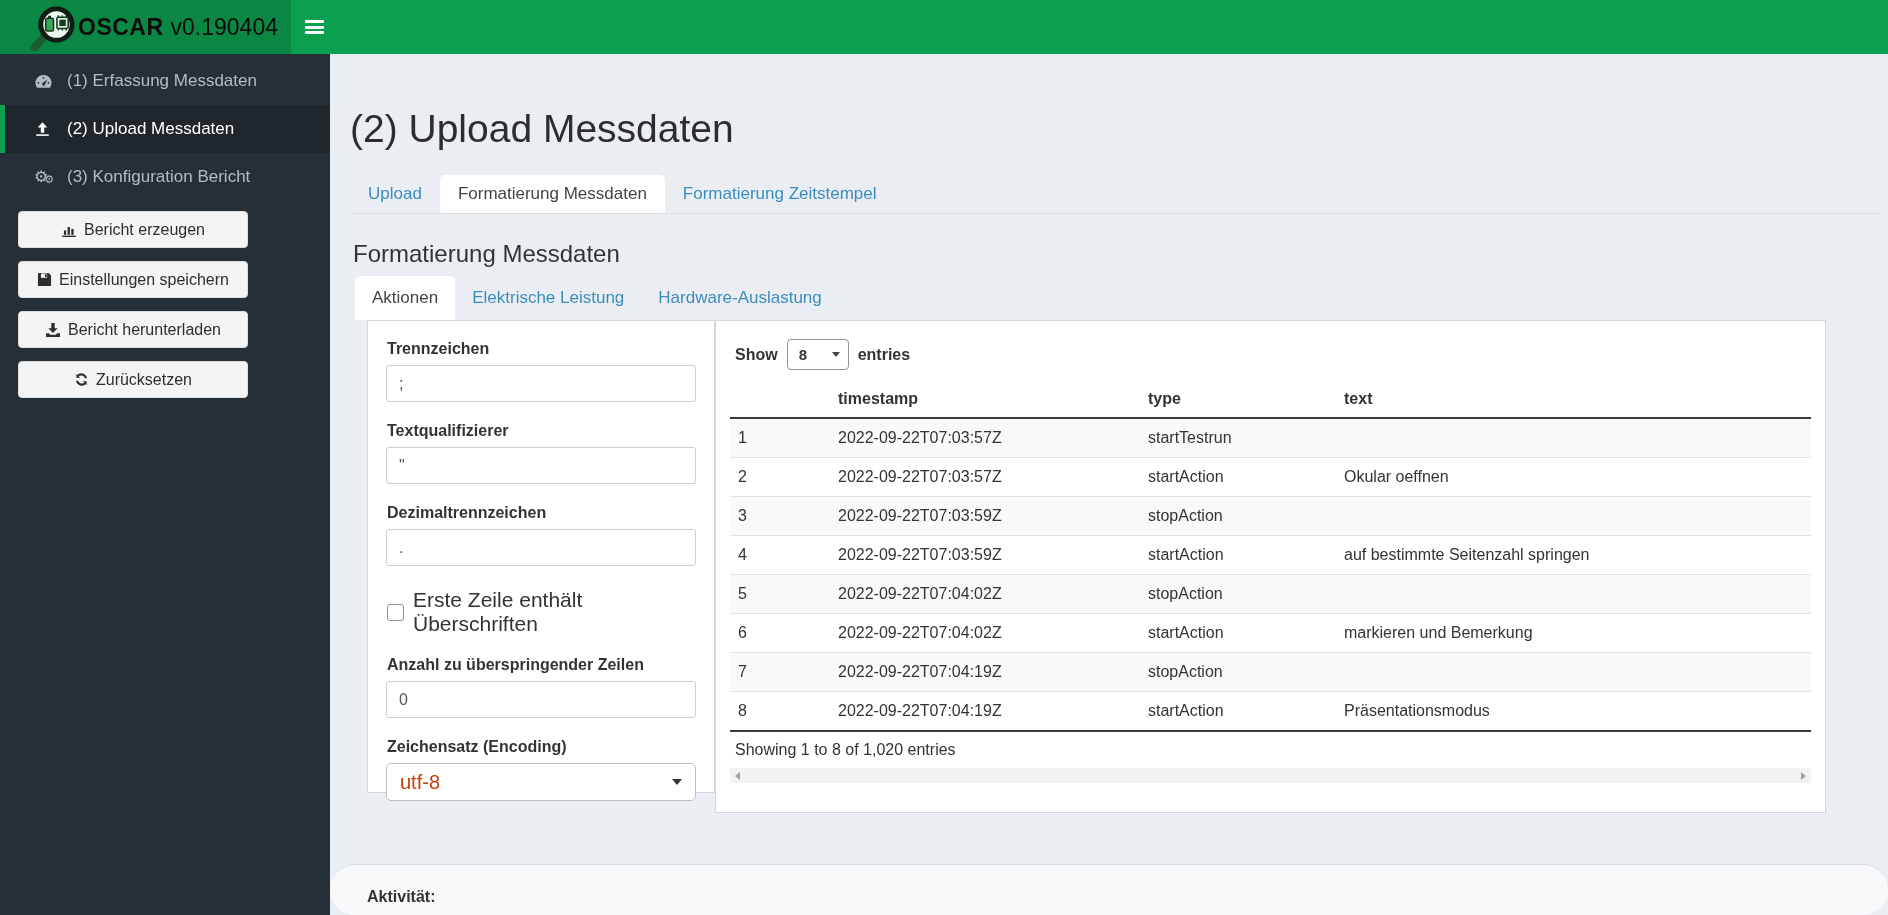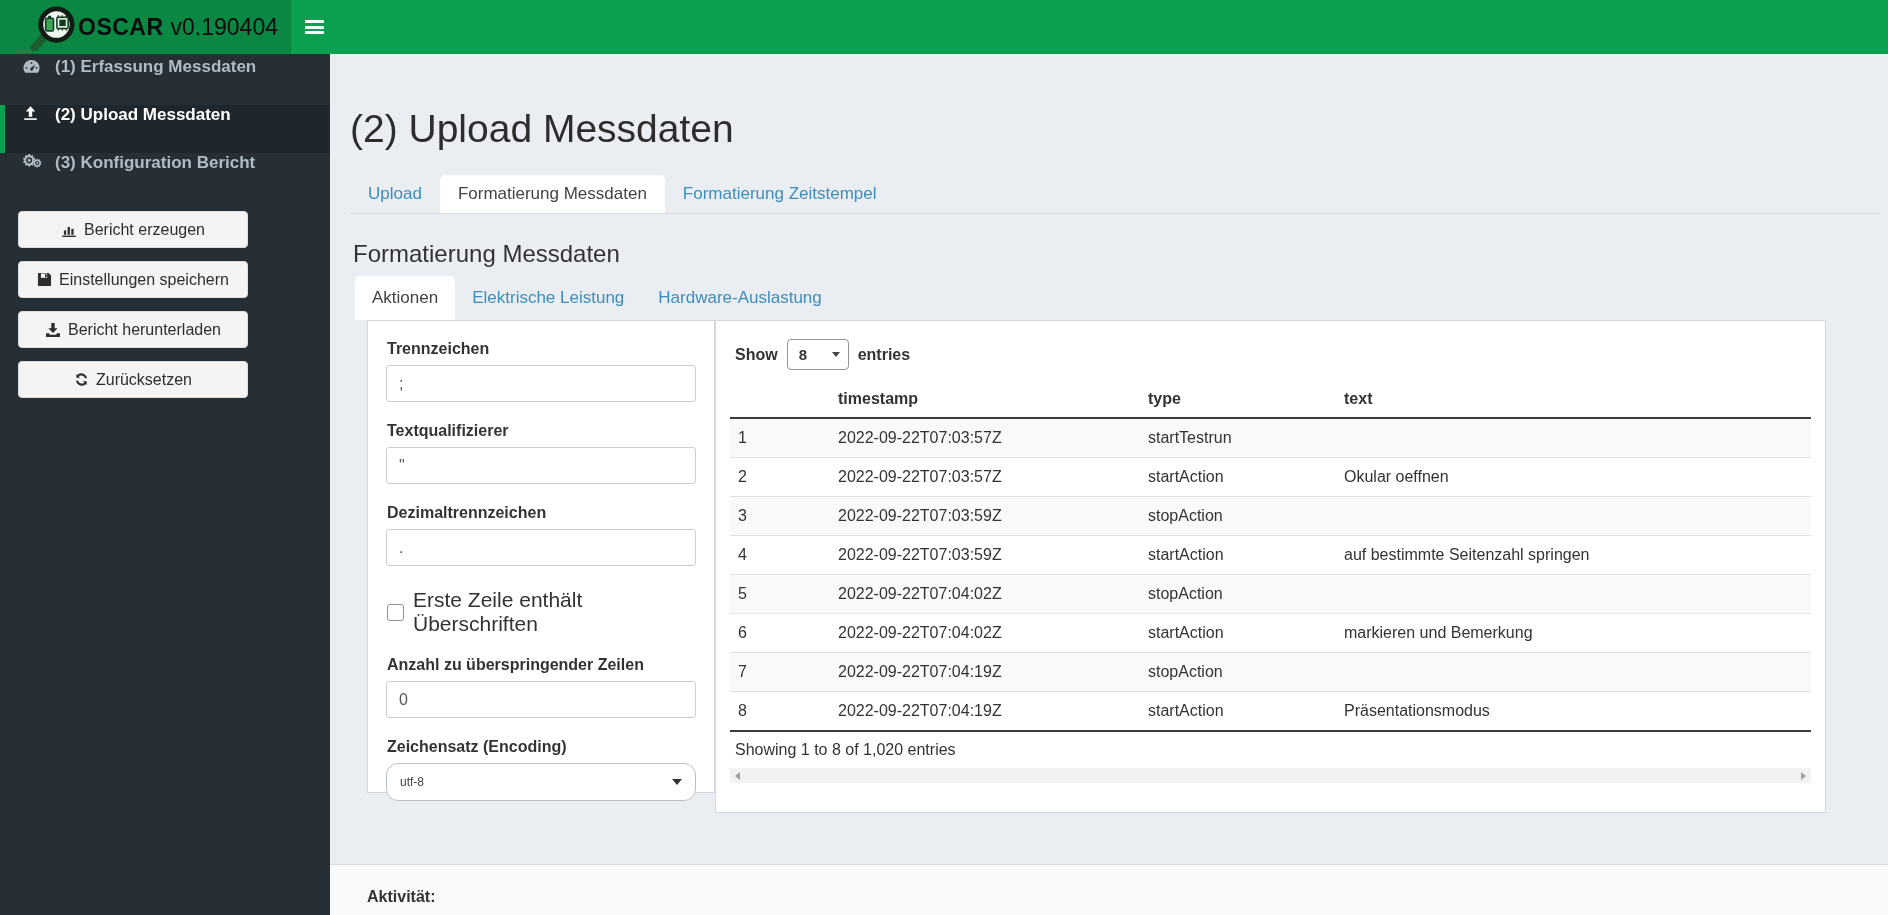--- a/index.html
+++ b/index.html
@@ -12,21 +12,21 @@
   .header { position:absolute; top:0; left:0; right:0; height:54px; display:flex; z-index:20; background:#0aa04f; }
   .brand { width:291px; height:54px; background:#0a8743; display:flex; align-items:center; padding-left:30px; color:#0c0c0c; font-size:23px; white-space:nowrap; }
   .brand .logo { margin-right:1px; display:flex; }
   .brand .bname { font-weight:bold; letter-spacing:0.5px; }
   .brand .bver { font-weight:normal; margin-left:7px; }
   .hamburger { width:46px; height:54px; display:flex; align-items:center; justify-content:center; cursor:pointer; }
   .hamburger .bars { width:19px; }
   .hamburger .bar { height:3px; background:#fff; margin:2.5px 0; border-radius:1px; }
   
   .sidebar { position:absolute; top:54px; left:0; bottom:0; width:330px; background:#262f36; padding-top:3px; }
-  .nav-item { display:flex; align-items:flex-start; height:48px; padding-left:17px; color:#b0bcc5; font-size:17px; border-left:5px solid transparent; cursor:pointer;font-weight:bold; }
+  .nav-item { display:flex; align-items:center; height:48px; padding-left:29px; color:#b0bcc5; font-size:17px; border-left:5px solid transparent; cursor:pointer; }
   .nav-item .nicon { width:26px; margin-right:7px; display:flex; align-items:center; color:inherit; }
   .nav-item.active { background:#1f272c; color:#fff; border-left-color:#0aa04f; }
   .sidebar-actions { margin-top:10px; }
   .sbtn { display:flex; align-items:center; justify-content:center; gap:7px; width:230px; height:37px; margin:0 0 13px 18px;
           background:#f4f4f4; border:1px solid #ddd; border-radius:4px; color:#2e2e2e; font-size:16px; cursor:pointer; }
   .sbtn .bicon { display:flex; align-items:center; }
   
   .content { position:absolute; left:330px; top:54px; right:0; bottom:0; background:#eaeef3; }
   .page-title { margin:53px 0 0 20px; font-size:39px; line-height:44px; font-weight:normal; color:#2d2d2d; }
   .tabbar { display:flex; margin:24px 8px 0 20px; border-bottom:1px solid #d8dde2; }
@@ -37,22 +37,22 @@
   .subtabs .tab { padding:12px 17px; }
   
   .panels { display:flex; align-items:flex-start; margin-left:37px; }
   .form-panel { width:348px; height:473px; background:#fff; border:1px solid #d2d6de; padding:19px 18px; }
   .fgroup { margin-bottom:20px; }
   .flabel { display:block; font-size:16px; font-weight:bold; color:#333; margin:0 0 7px 1px; }
   .tinput { width:100%; height:37px; border:1px solid #c9ced4; border-radius:3px; background:#fff; font-family:"Liberation Sans",sans-serif;
             font-size:16px; color:#555; padding:0 12px; outline:none; }
   .cbrow { display:flex; align-items:center; gap:9px; margin:22px 0 20px 1px; font-size:21px; color:#333; }
   .cb { width:17px; height:17px; border:1px solid #8b9198; border-radius:3px; background:#fff; cursor:pointer; flex:none; }
-  .selectbox { height:38px; border:1px solid #b9bfc6; border-radius:12px; background:#fff; display:flex; align-items:center;
-               justify-content:space-between; padding:0 13px; font-size:12px; color:#404040; cursor:pointer; }
+  .selectbox { height:38px; border:1px solid #b9bfc6; border-radius:5px; background:#fff; display:flex; align-items:center;
+               justify-content:space-between; padding:0 13px; font-size:20px; color:#c2410c; cursor:pointer; }
   .caret-down { width:0; height:0; border-left:5px solid transparent; border-right:5px solid transparent; border-top:6px solid #333; }
   
   .table-panel { width:1111px; height:493px; background:#fff; border:1px solid #d2d6de; padding:13px 14px 6px; }
   .show-row { display:flex; align-items:center; gap:9px; margin:5px 0 13px 5px; font-size:16px; font-weight:bold; color:#333; }
   .len-select { width:62px; height:31px; border:1px solid #8f959b; border-radius:4px; background:#fff; display:flex; align-items:center;
                 justify-content:space-between; padding:0 8px 0 11px; font-size:15px; font-weight:bold; cursor:pointer; }
   .len-select .caret-down { border-top-width:5px; border-left-width:4px; border-right-width:4px; border-top-color:#444; }
   table.dt { width:100%; border-collapse:collapse; table-layout:fixed; font-size:16px; color:#333; }
   table.dt col.c0 { width:90px; } table.dt col.c1 { width:310px; } table.dt col.c2 { width:196px; }
   table.dt th { text-align:left; font-weight:bold; padding:7px 24px 9px 18px; border-bottom:2px solid #3a3a3a; position:relative; cursor:pointer; }
@@ -65,21 +65,21 @@
   .paging { display:flex; align-items:center; }
   .pg { padding:7px 11px; margin:0 2px; color:#333; cursor:pointer; }
   .pg.disabled { color:#9a9a9a; }
   .pg.current { border:1px solid #979797; border-radius:3px; background:linear-gradient(#ffffff,#dcdcdc); padding:7px 13px; margin:0 5px; }
   .hscroll { height:15px; background:#f1f2f3; margin-top:9px; position:relative; cursor:pointer; }
   .hscroll .arr { position:absolute; top:50%; margin-top:-4px; width:0; height:0; border-top:4px solid transparent; border-bottom:4px solid transparent; }
   .hscroll .arr.l { left:5px; border-right:5px solid #9aa0a6; }
   .hscroll .arr.r { right:5px; border-left:5px solid #9aa0a6; }
   
   .page-footer { position:absolute; left:330px; right:0; top:864px; bottom:0; background:#f8f9fa; border-top:1px solid #d6dbe0;
-                 padding:23px 0 0 37px; font-size:16px; font-weight:bold; color:#333; }
+                 padding:23px 0 0 37px; font-size:16px; font-weight:bold; color:#333;border-radius:25px; }
 </style>
 </head>
 <body>
 
 <div class="header">
   <div class="brand">
     <span class="logo">
       <svg width="47" height="47" viewBox="0 0 48 48">
         <line x1="13" y1="35" x2="4.5" y2="44.5" stroke="#1d5c31" stroke-width="8" stroke-linecap="round"></line>
         <circle cx="27" cy="21" r="16" fill="#eef6ee" stroke="#111c14" stroke-width="5"></circle>

